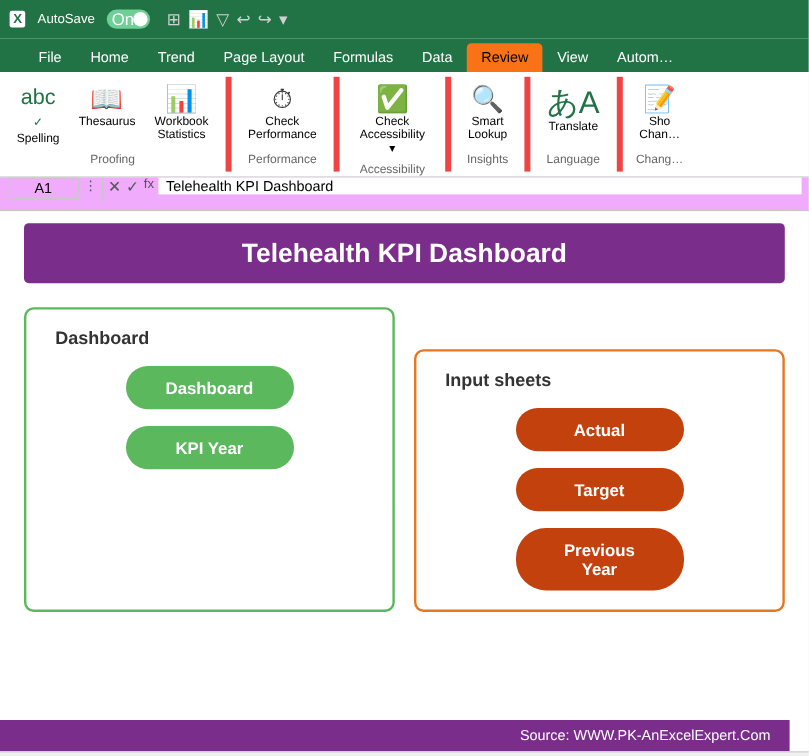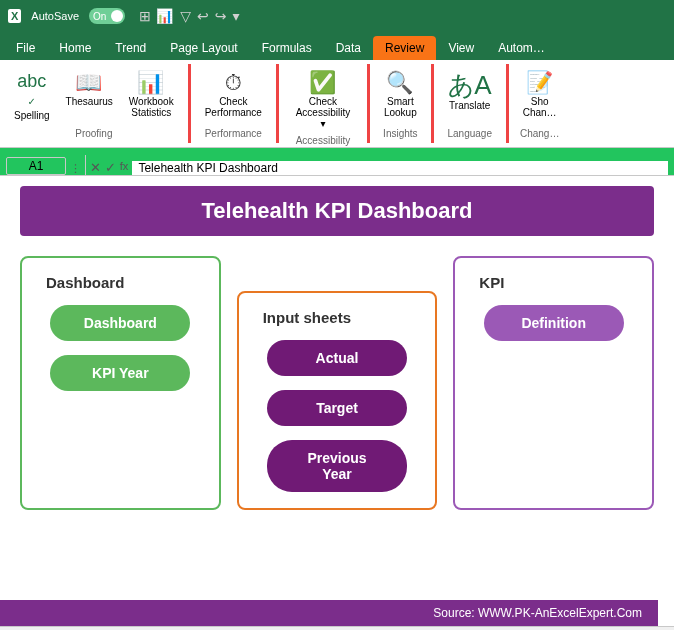--- a/index.html
+++ b/index.html
@@ -45,36 +45,36 @@
     }
     .autosave-toggle-knob {
       background: #fff;
       border-radius: 50%;
       width: 12px;
       height: 12px;
       margin-left: auto;
     }
     .autosave-on {
       color: #fff;
-      font-size: 10px;
+      font-size: 14px;
       position: absolute;
       left: 4px;
     }
     .title-bar-icons {
       display: flex;
       gap: 6px;
       margin-left: 4px;
     }
 
     
     .ribbon-tabs {
       background: #217346;
       display: flex;
       align-items: flex-end;
-      padding: 0 4px;
+      padding: 0 20px;
       height: 28px;
     }
     .ribbon-tab {
       color: #fff;
       font-size: 12px;
       padding: 4px 12px;
       cursor: pointer;
       border-radius: 4px 4px 0 0;
       height: 24px;
       display: flex;
@@ -92,21 +92,21 @@
       border-bottom: 1px solid #c8c8c8;
       display: flex;
       padding: 4px 0;
       height: 88px;
     }
     .ribbon-group {
       display: flex;
       flex-direction: column;
       align-items: center;
       padding: 4px 8px;
-      border-right: 3px solid #ef4444;
+      border-right: 5px solid #ef4444;
       min-width: 60px;
     }
     .ribbon-group:last-child { border-right: none; }
     .ribbon-group-items {
       display: flex;
       gap: 4px;
       flex: 1;
       align-items: flex-start;
     }
     .ribbon-group-label {
@@ -133,25 +133,25 @@
     }
     .ribbon-btn .label {
       font-size: 10px;
       color: #000;
       text-align: center;
       max-width: 60px;
     }
 
     
     .formula-bar {
-      background: #22c55e;
+      background: #f0abfc;
       border-bottom: 1px solid #c8c8c8;
       height: 28px;
       display: flex;
-      align-items: flex-end;
+      align-items: flex-start;
       padding: 0 6px;
       gap: 4px;
     }
     .cell-ref {
       border: 1px solid #c8c8c8;
       border-radius: 2px;
       padding: 1px 6px;
       width: 60px;
       font-size: 12px;
       text-align: center;
@@ -229,21 +229,21 @@
       border-radius: 25px;
       padding: 10px 30px;
       font-size: 14px;
       font-weight: 600;
       color: #fff;
       text-align: center;
       width: 140px;
       cursor: pointer;
     }
     .pill-green { background: #5cb85c; }
-    .pill-orange { background: #701a75; }
+    .pill-orange { background: #c2410c; }
     .pill-purple { background: #9B59B6; }
 
     
     .footer {
       background: #7B2D8B;
       padding: 6px 16px;
       text-align: right;
       color: #fff;
       font-size: 12px;
       position: absolute;
@@ -398,24 +398,20 @@
       <div class="pill-btn pill-green">KPI Year</div>
     </div>
 
     <div class="box box-input">
       <div class="box-title">Input sheets</div>
       <div class="pill-btn pill-orange">Actual</div>
       <div class="pill-btn pill-orange">Target</div>
       <div class="pill-btn pill-orange">Previous Year</div>
     </div>
 
-    <div class="box box-kpi">
-      <div class="box-title">KPI</div>
-      <div class="pill-btn pill-purple">Definition</div>
-    </div>
 
   </div>
 
   <div class="footer">
     <span>Source: WWW.PK-AnExcelExpert.Com</span>
   </div>
 
 </div>
 
 <div class="sheet-tabs">

